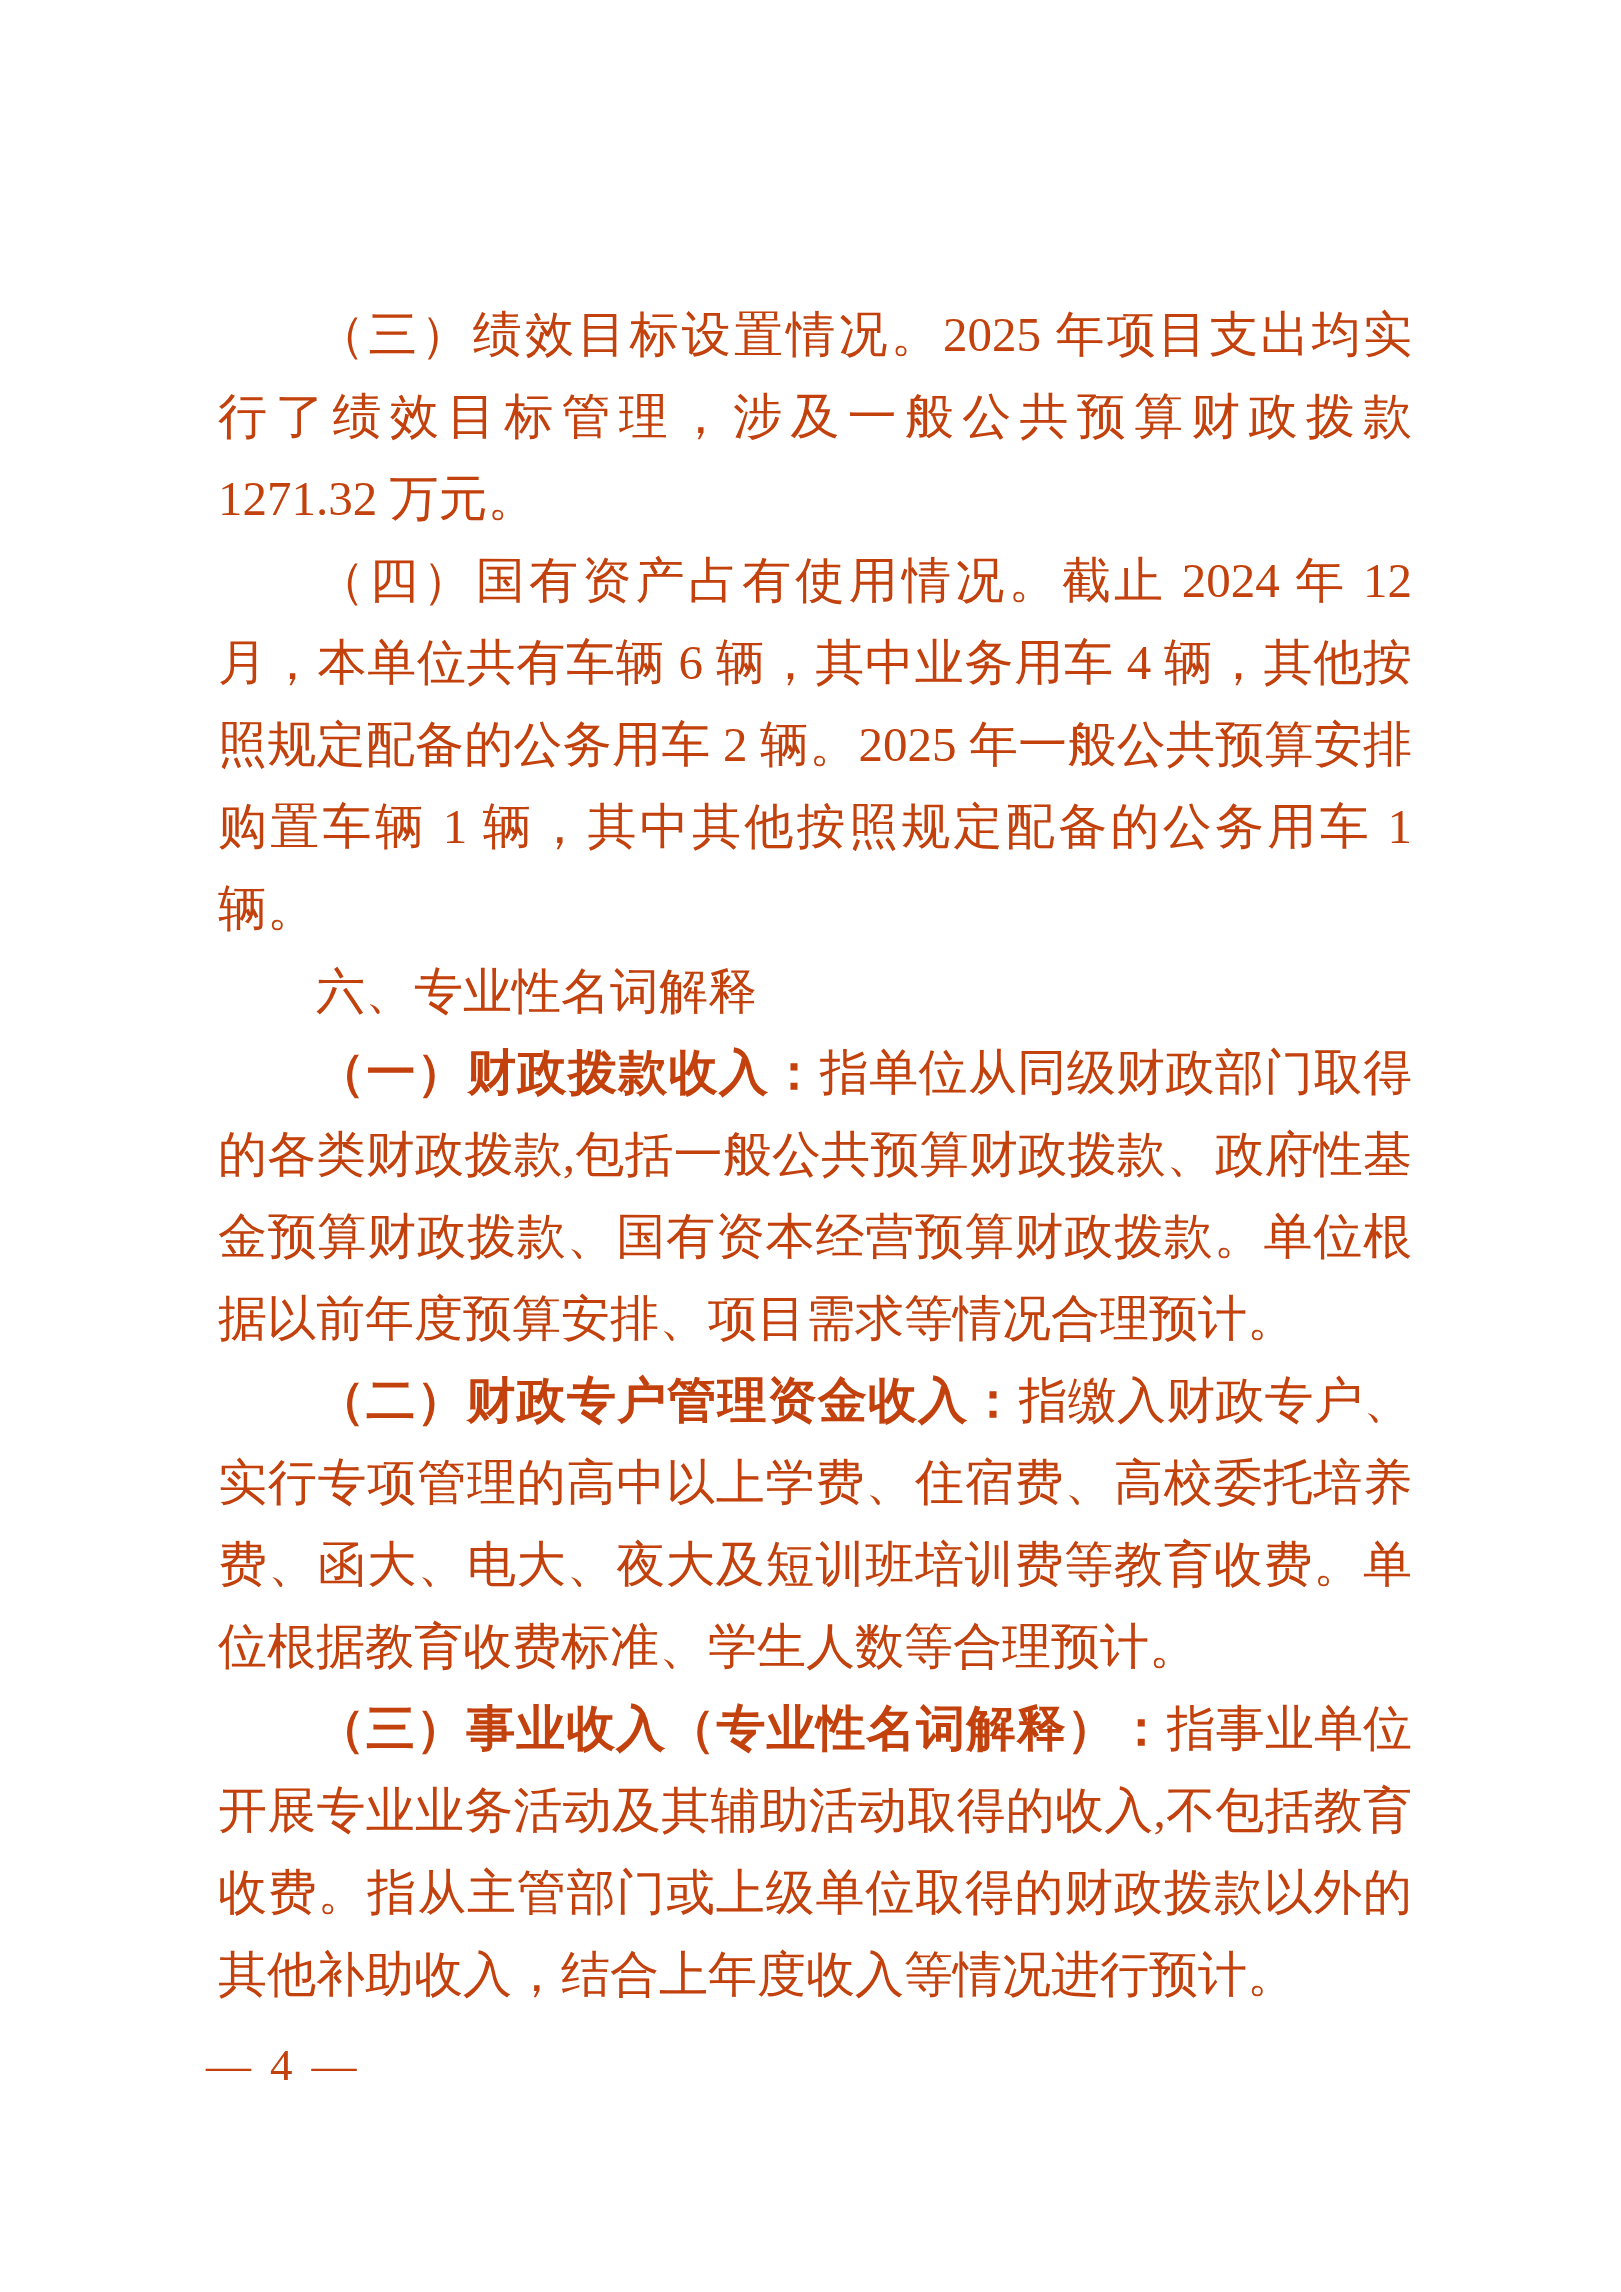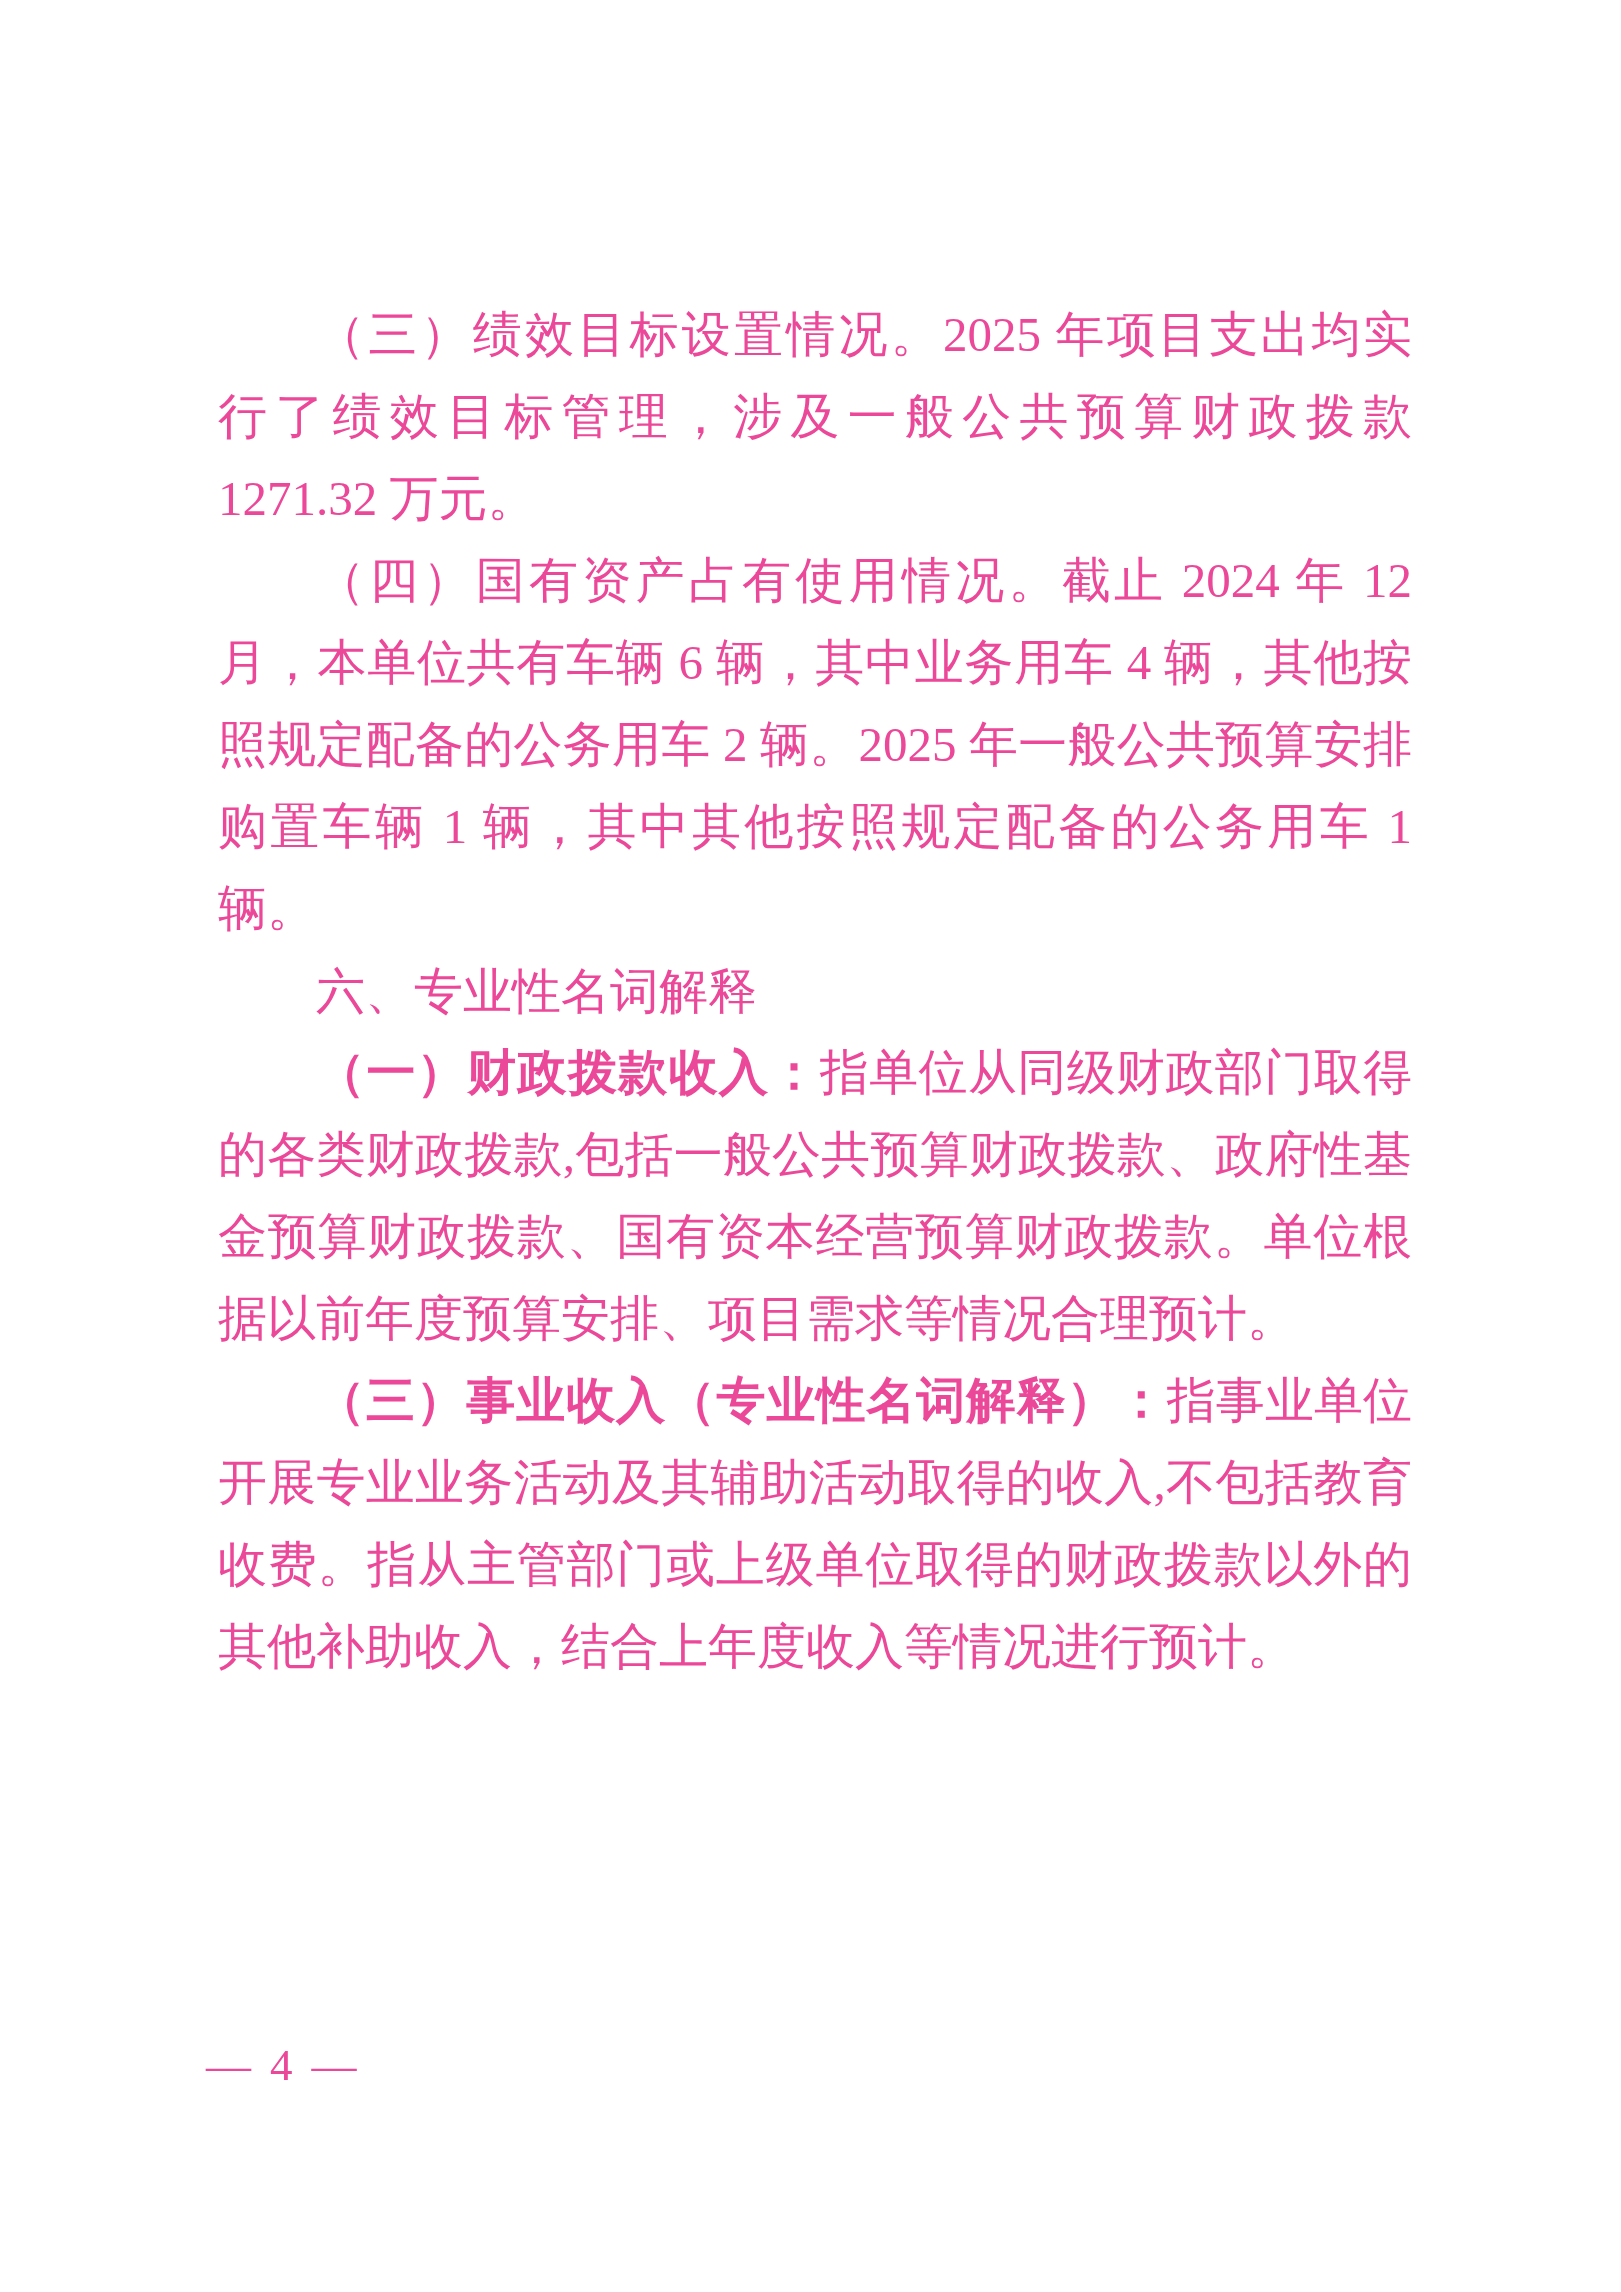--- a/index.html
+++ b/index.html
@@ -7,21 +7,21 @@
     padding: 0;
     background: #ffffff;
   }
   .page {
     position: relative;
     width: 1621px;
     height: 2293px;
     background: #ffffff;
     overflow: hidden;
     font-family: "Liberation Serif", serif;
-    color: #ec4899;
+    color: #c2410c;
   }
   .text-block {
     position: absolute;
     left: 218px;
     top: 294px;
     width: 1194px;
     font-size: 49px;
     line-height: 82px;
     text-align: justify;
     text-justify: inter-character;
@@ -67,20 +67,21 @@
   <div class="text-block">
 
     <p class="para"><span class="lead-kai">（三）绩效目标设置情况。</span><span>2025 年项目支出均实行了绩效目标管理，涉及一般公共预算财政拨款 1271.32 万元。</span></p>
 
     <p class="para"><span class="lead-kai">（四）国有资产占有使用情况。</span><span>截止 2024 年 12 月，本单位共有车辆 6 辆，其中业务用车 4 辆，其他按照规定配备的公务用车 2 辆。2025 年一般公共预算安排购置车辆 1 辆，其中其他按照规定配备的公务用车 1 辆。</span></p>
 
     <h2 class="section-heading">六、专业性名词解释</h2>
 
     <p class="para"><span class="lead-term">（一）财政拨款收入：</span><span>指单位从同级财政部门取得的各类财政拨款,包括一般公共预算财政拨款、政府性基金预算财政拨款、国有资本经营预算财政拨款。单位根据以前年度预算安排、项目需求等情况合理预计。</span></p>
 
+    <p class="para"><span class="lead-term">（二）财政专户管理资金收入：</span><span>指缴入财政专户、实行专项管理的高中以上学费、住宿费、高校委托培养费、函大、电大、夜大及短训班培训费等教育收费。单位根据教育收费标准、学生人数等合理预计。</span></p>
 
     <p class="para"><span class="lead-term">（三）事业收入（专业性名词解释）：</span><span>指事业单位开展专业业务活动及其辅助活动取得的收入,不包括教育收费。指从主管部门或上级单位取得的财政拨款以外的其他补助收入，结合上年度收入等情况进行预计。</span></p>
 
 
   </div>
 
   <div class="page-footer">— 4 —</div>
 
 </div>
 

